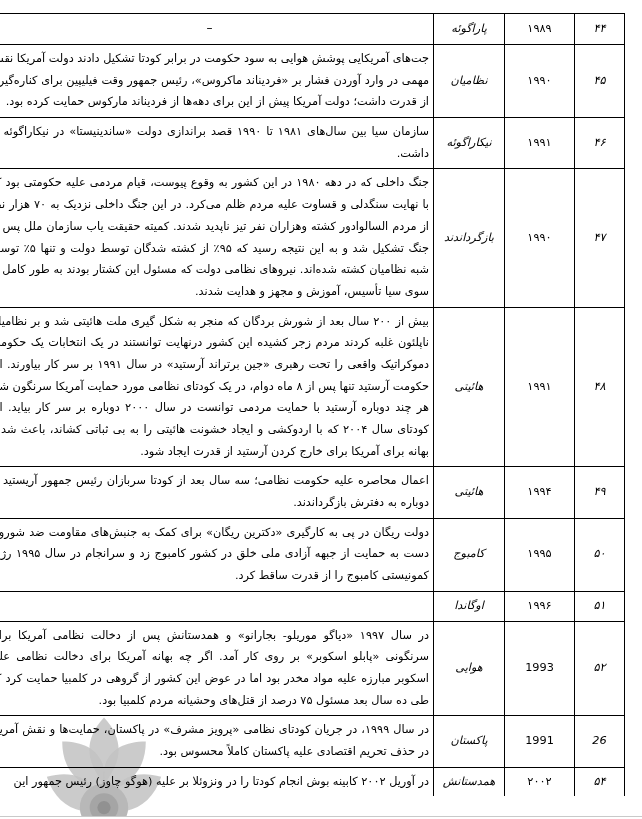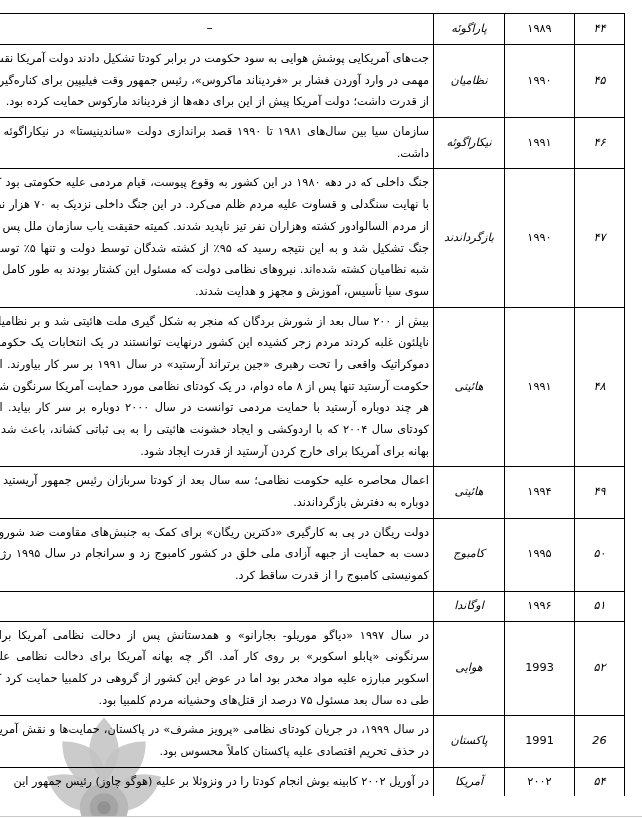--- a/index.html
+++ b/index.html
@@ -207,21 +207,21 @@
         <tr>
           <td class="col-num">26</td>
           <td class="col-year">1991</td>
           <td class="col-country">پاکستان</td>
           <td class="col-desc">در سال ۱۹۹۹، در جریان کودتای نظامی «پرویز مشرف» در پاکستان، حمایت‌ها و نقش آمریکا در حذف تحریم اقتصادی علیه پاکستان کاملاً محسوس بود.</td>
         </tr>
 
         <tr class="clipped">
           <td class="col-num">۵۴</td>
           <td class="col-year">۲۰۰۲</td>
-          <td class="col-country">آمریکا</td>
+          <td class="col-country">همدستانش</td>
           <td class="col-desc">در آوریل ۲۰۰۲ کابینه بوش انجام کودتا را در ونزوئلا بر علیه (هوگو چاوز) رئیس جمهور این</td>
         </tr>
 
       </tbody>
     </table>
   </div>
 
   <div class="page-edge"></div>
 </div>
 

